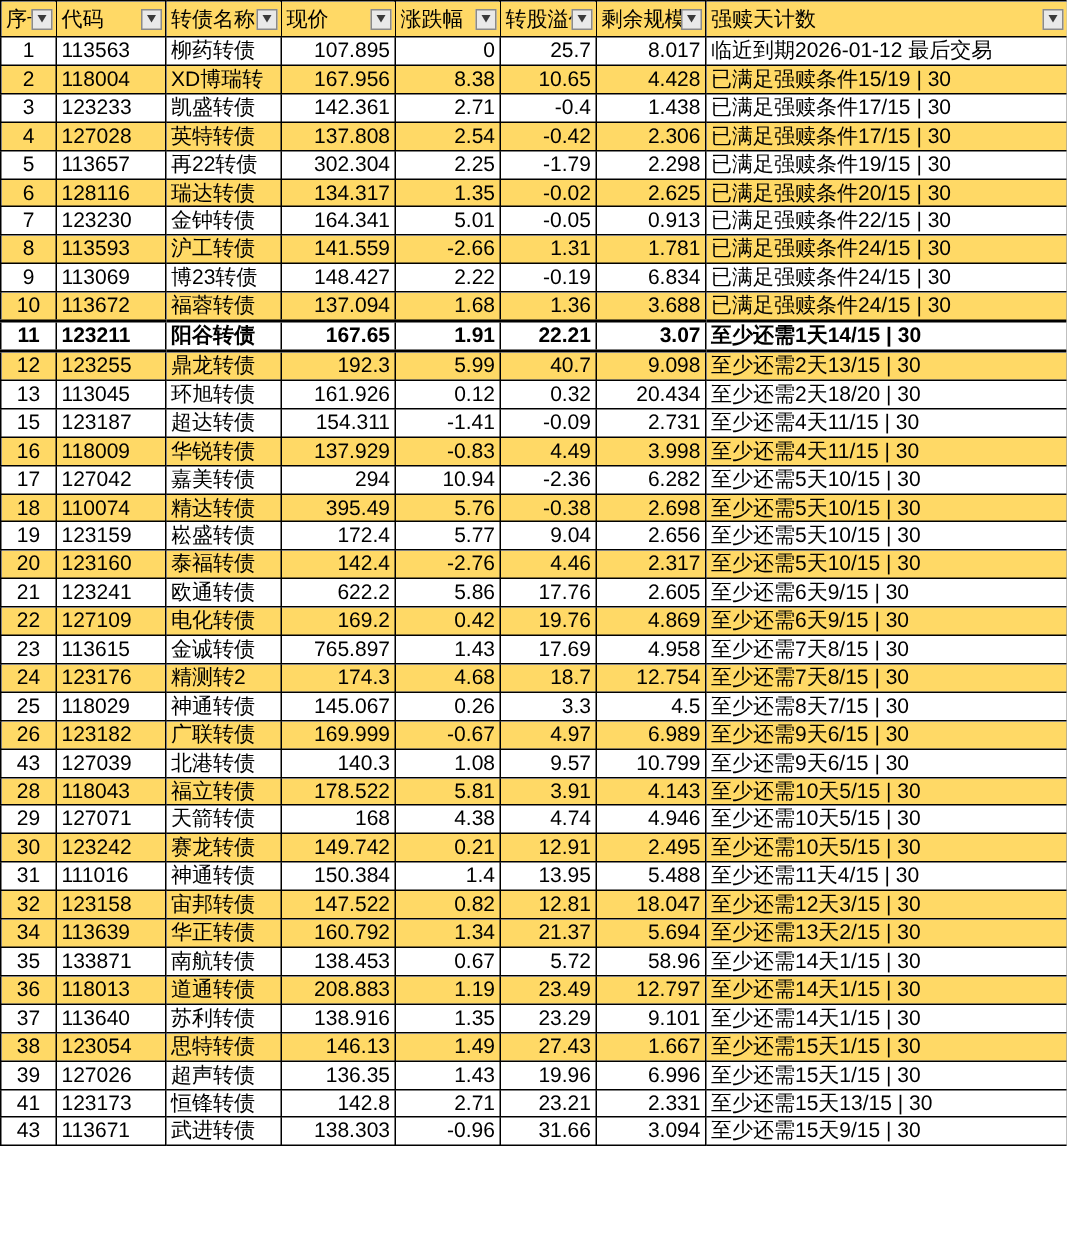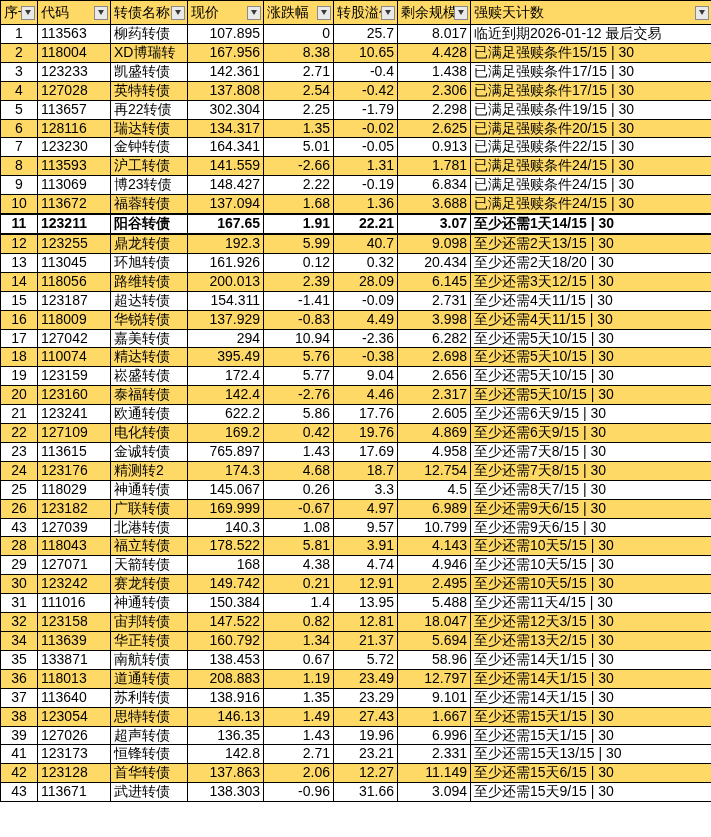--- a/index.html
+++ b/index.html
@@ -134,21 +134,21 @@
           <td class="al-left">临近到期2026-01-12 最后交易</td>
         </tr>
         <tr class="stripe">
           <td class="al-center">2</td>
           <td class="al-left">118004</td>
           <td class="al-left">XD博瑞转</td>
           <td class="al-right">167.956</td>
           <td class="al-right">8.38</td>
           <td class="al-right">10.65</td>
           <td class="al-right">4.428</td>
-          <td class="al-left">已满足强赎条件15/15 | 30</td>
+          <td class="al-left">已满足强赎条件15/19 | 30</td>
         </tr>
         <tr>
           <td class="al-center">3</td>
           <td class="al-left">123233</td>
           <td class="al-left">凯盛转债</td>
           <td class="al-right">142.361</td>
           <td class="al-right">2.71</td>
           <td class="al-right">-0.4</td>
           <td class="al-right">1.438</td>
           <td class="al-left">已满足强赎条件17/15 | 30</td>
@@ -246,30 +246,20 @@
         <tr>
           <td class="al-center">13</td>
           <td class="al-left">113045</td>
           <td class="al-left">环旭转债</td>
           <td class="al-right">161.926</td>
           <td class="al-right">0.12</td>
           <td class="al-right">0.32</td>
           <td class="al-right">20.434</td>
           <td class="al-left">至少还需2天18/20 | 30</td>
         </tr>
-        <tr class="stripe">
-          <td class="al-center">14</td>
-          <td class="al-left">118056</td>
-          <td class="al-left">路维转债</td>
-          <td class="al-right">200.013</td>
-          <td class="al-right">2.39</td>
-          <td class="al-right">28.09</td>
-          <td class="al-right">6.145</td>
-          <td class="al-left">至少还需3天12/15 | 30</td>
-        </tr>
         <tr>
           <td class="al-center">15</td>
           <td class="al-left">123187</td>
           <td class="al-left">超达转债</td>
           <td class="al-right">154.311</td>
           <td class="al-right">-1.41</td>
           <td class="al-right">-0.09</td>
           <td class="al-right">2.731</td>
           <td class="al-left">至少还需4天11/15 | 30</td>
         </tr>
@@ -506,30 +496,20 @@
         <tr>
           <td class="al-center">41</td>
           <td class="al-left">123173</td>
           <td class="al-left">恒锋转债</td>
           <td class="al-right">142.8</td>
           <td class="al-right">2.71</td>
           <td class="al-right">23.21</td>
           <td class="al-right">2.331</td>
           <td class="al-left">至少还需15天13/15 | 30</td>
         </tr>
-        <tr class="stripe">
-          <td class="al-center">42</td>
-          <td class="al-left">123128</td>
-          <td class="al-left">首华转债</td>
-          <td class="al-right">137.863</td>
-          <td class="al-right">2.06</td>
-          <td class="al-right">12.27</td>
-          <td class="al-right">11.149</td>
-          <td class="al-left">至少还需15天6/15 | 30</td>
-        </tr>
         <tr>
           <td class="al-center">43</td>
           <td class="al-left">113671</td>
           <td class="al-left">武进转债</td>
           <td class="al-right">138.303</td>
           <td class="al-right">-0.96</td>
           <td class="al-right">31.66</td>
           <td class="al-right">3.094</td>
           <td class="al-left">至少还需15天9/15 | 30</td>
         </tr>

